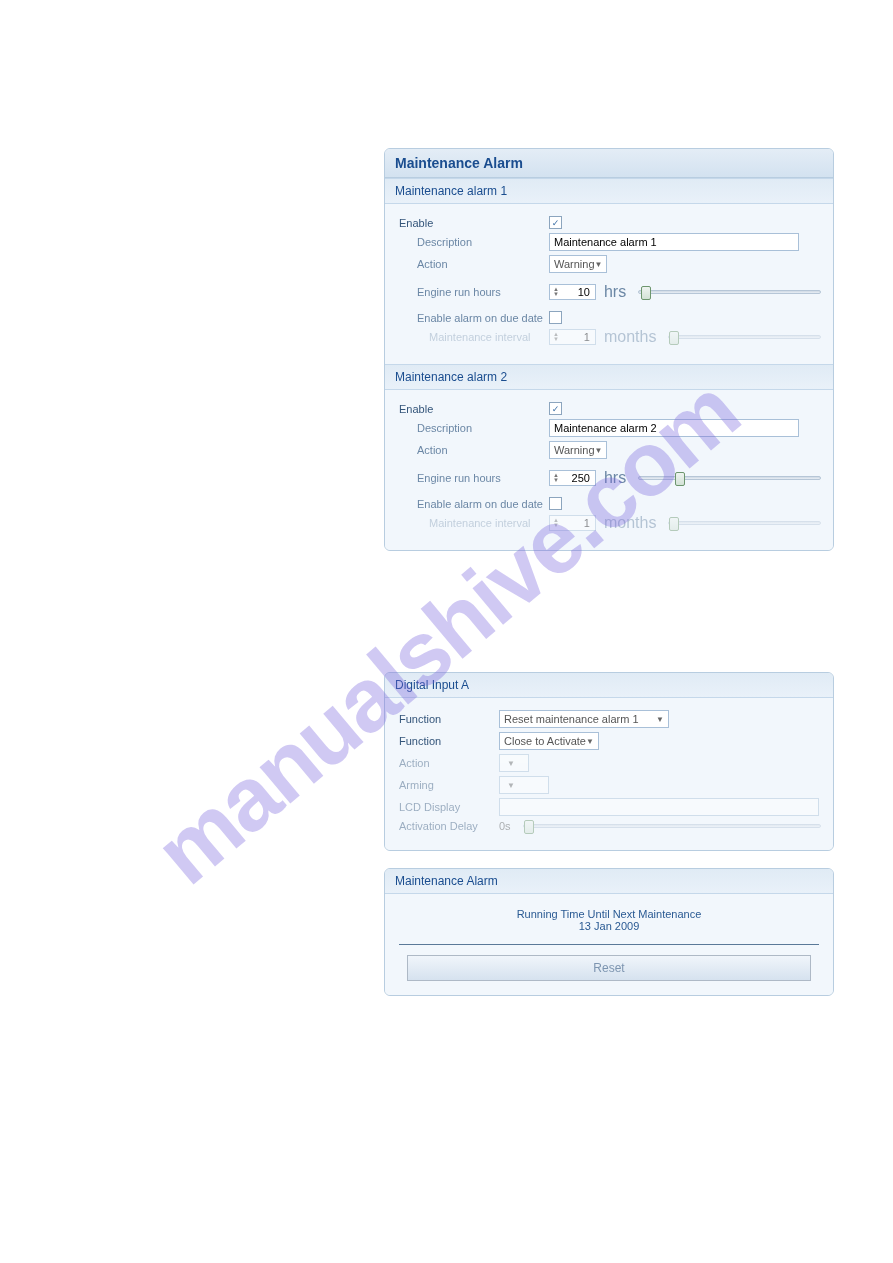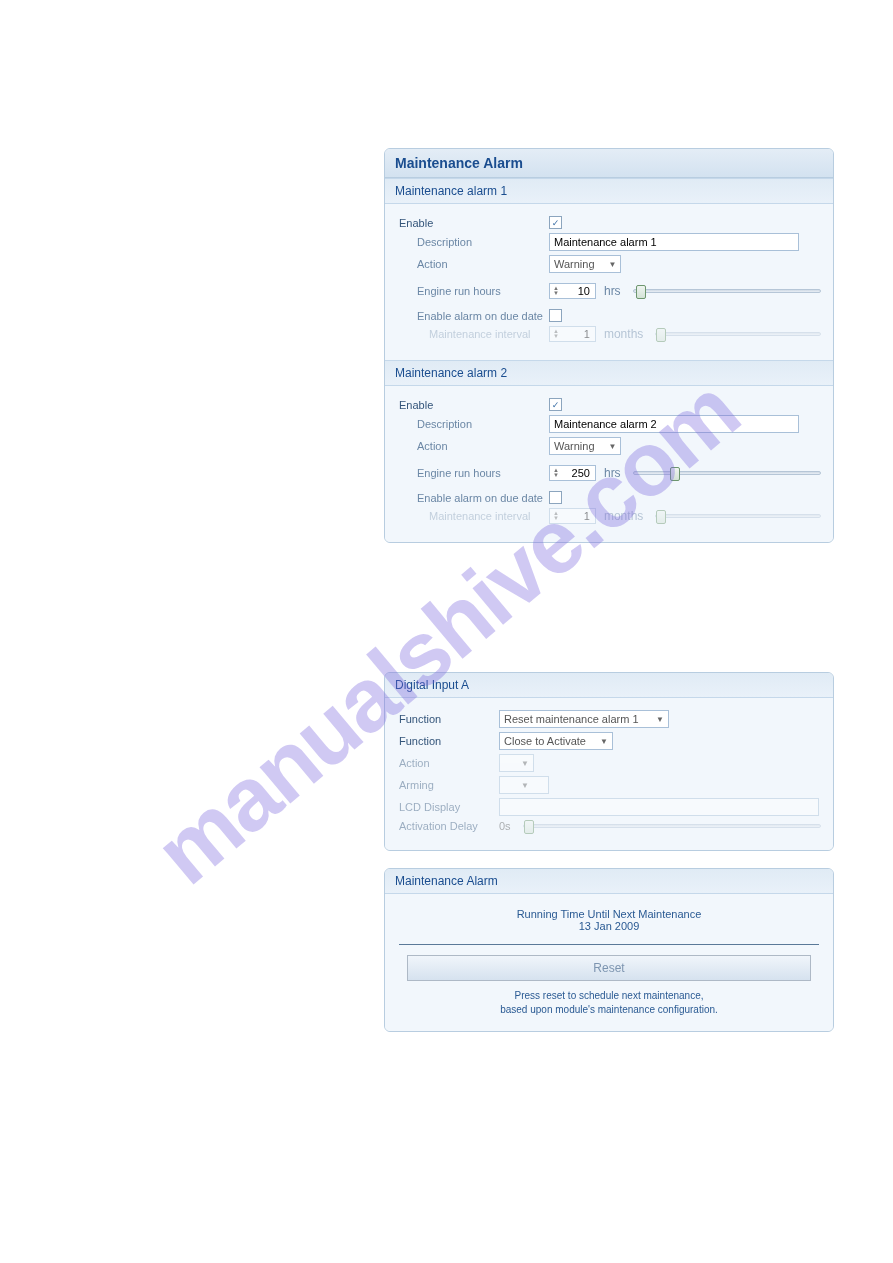--- a/index.html
+++ b/index.html
@@ -73,21 +73,21 @@
     background: #fff;
     width: 250px;
   }
   .select {
     border: 1px solid #a9c0d8;
     background: #fff;
     padding: 2px 4px;
     font-size: 11px;
     display: inline-flex;
     align-items: center;
-    gap: 14px;
+    gap: 0;
     cursor: pointer;
   }
   .select .arrow { font-size: 8px; color: #666; }
   .numbox {
     display: inline-flex;
     align-items: center;
     border: 1px solid #a9c0d8;
     background: #fff;
     padding: 0 3px;
   }
@@ -99,21 +99,21 @@
     margin-right: 3px;
     color: #777;
   }
   .numinput {
     border: none;
     width: 30px;
     text-align: right;
     font-size: 11px;
     padding: 1px 2px;
   }
-  .unit { margin-left: 4px; color: #6b87a5; font-size: 12px; }
+  .unit { margin-left: 4px; color: #6b87a5; font-size: 16px; }
   .slider-track {
     position: relative;
     height: 4px;
     background: linear-gradient(#cfd9e4, #e8eef5);
     border: 1px solid #b6c6d7;
     border-radius: 2px;
     flex: 1;
     margin-left: 8px;
   }
   .slider-thumb {
@@ -357,18 +357,14 @@
   </div>
 </div>
 
 <div class="panel right-col scada-panel">
   <div class="sub-header" style="border-top:none">Maintenance Alarm</div>
   <div class="scada-body">
     <div class="bold-line">Running Time Until Next Maintenance</div>
     <div>13 Jan 2009</div>
     <hr class="scada-divider">
     <button class="reset-btn">Reset</button>
-    <div class="small-note">
-      <span>Press reset to schedule next maintenance,</span><br>
-      <span>based upon module's maintenance configuration.</span>
-    </div>
   </div>
 </div>
 
 </body></html>

